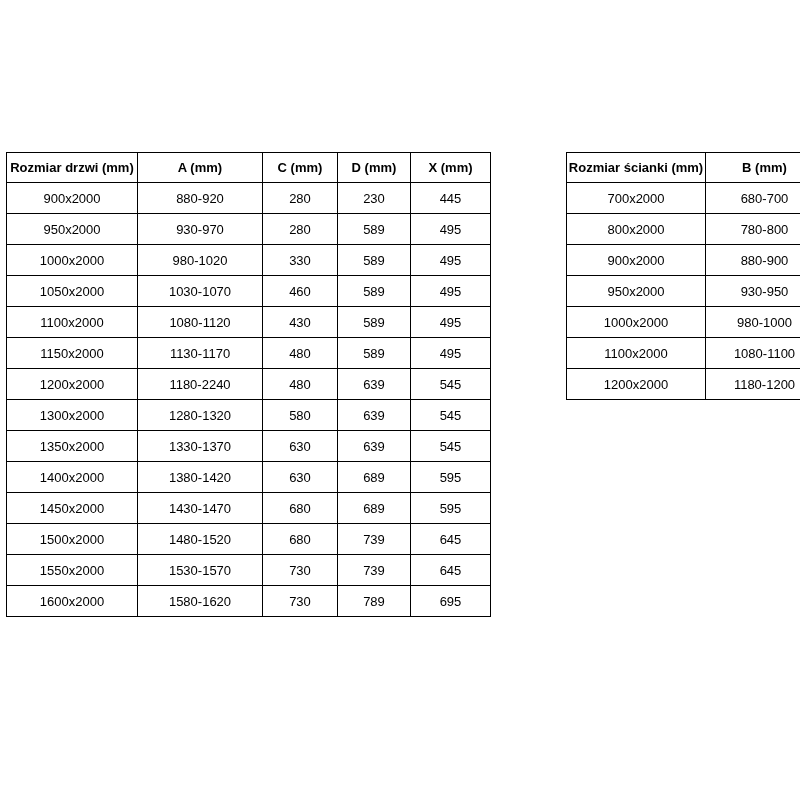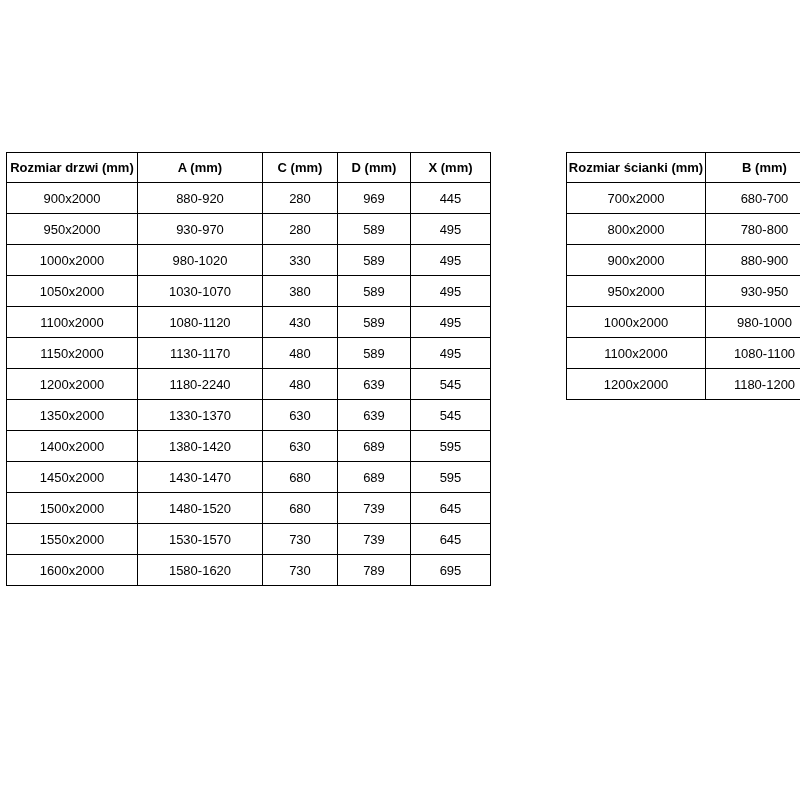--- a/index.html
+++ b/index.html
@@ -73,41 +73,41 @@
           <th>C (mm)</th>
           <th>D (mm)</th>
           <th>X (mm)</th>
         </tr>
       </thead>
     <tbody>
         <tr>
           <td>900x2000</td>
           <td>880-920</td>
           <td>280</td>
-          <td>969</td>
+          <td>230</td>
           <td>445</td>
         </tr>
         <tr>
           <td>950x2000</td>
           <td>930-970</td>
           <td>280</td>
           <td>589</td>
           <td>495</td>
         </tr>
         <tr>
           <td>1000x2000</td>
           <td>980-1020</td>
           <td>330</td>
           <td>589</td>
           <td>495</td>
         </tr>
         <tr>
           <td>1050x2000</td>
           <td>1030-1070</td>
-          <td>380</td>
+          <td>460</td>
           <td>589</td>
           <td>495</td>
         </tr>
         <tr>
           <td>1100x2000</td>
           <td>1080-1120</td>
           <td>430</td>
           <td>589</td>
           <td>495</td>
         </tr>
@@ -115,20 +115,27 @@
           <td>1150x2000</td>
           <td>1130-1170</td>
           <td>480</td>
           <td>589</td>
           <td>495</td>
         </tr>
         <tr>
           <td>1200x2000</td>
           <td>1180-2240</td>
           <td>480</td>
+          <td>639</td>
+          <td>545</td>
+        </tr>
+        <tr>
+          <td>1300x2000</td>
+          <td>1280-1320</td>
+          <td>580</td>
           <td>639</td>
           <td>545</td>
         </tr>
         <tr>
           <td>1350x2000</td>
           <td>1330-1370</td>
           <td>630</td>
           <td>639</td>
           <td>545</td>
         </tr>

